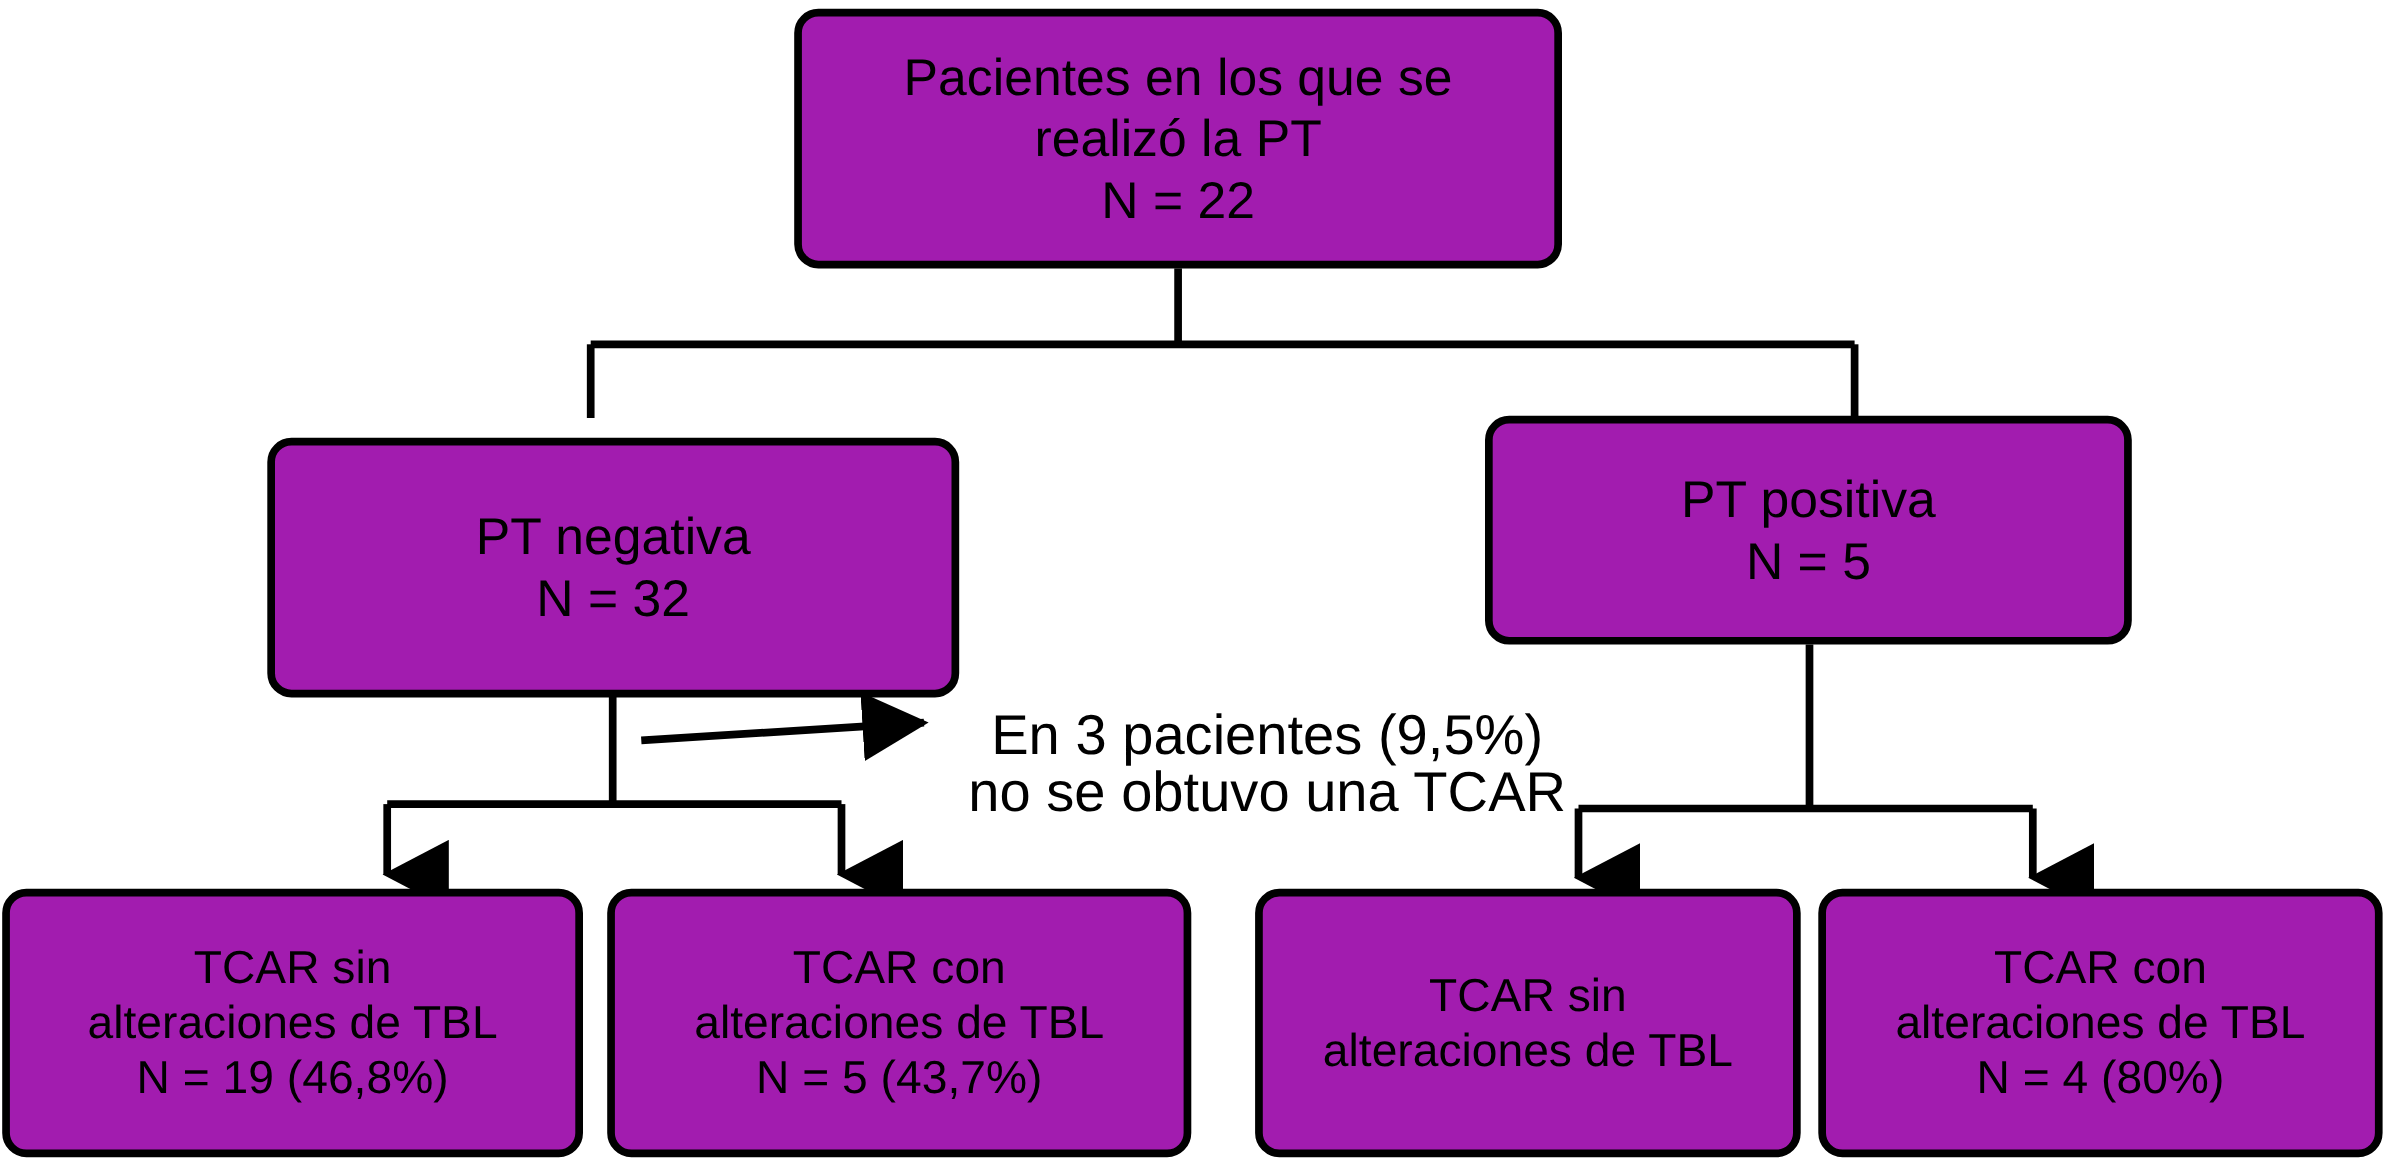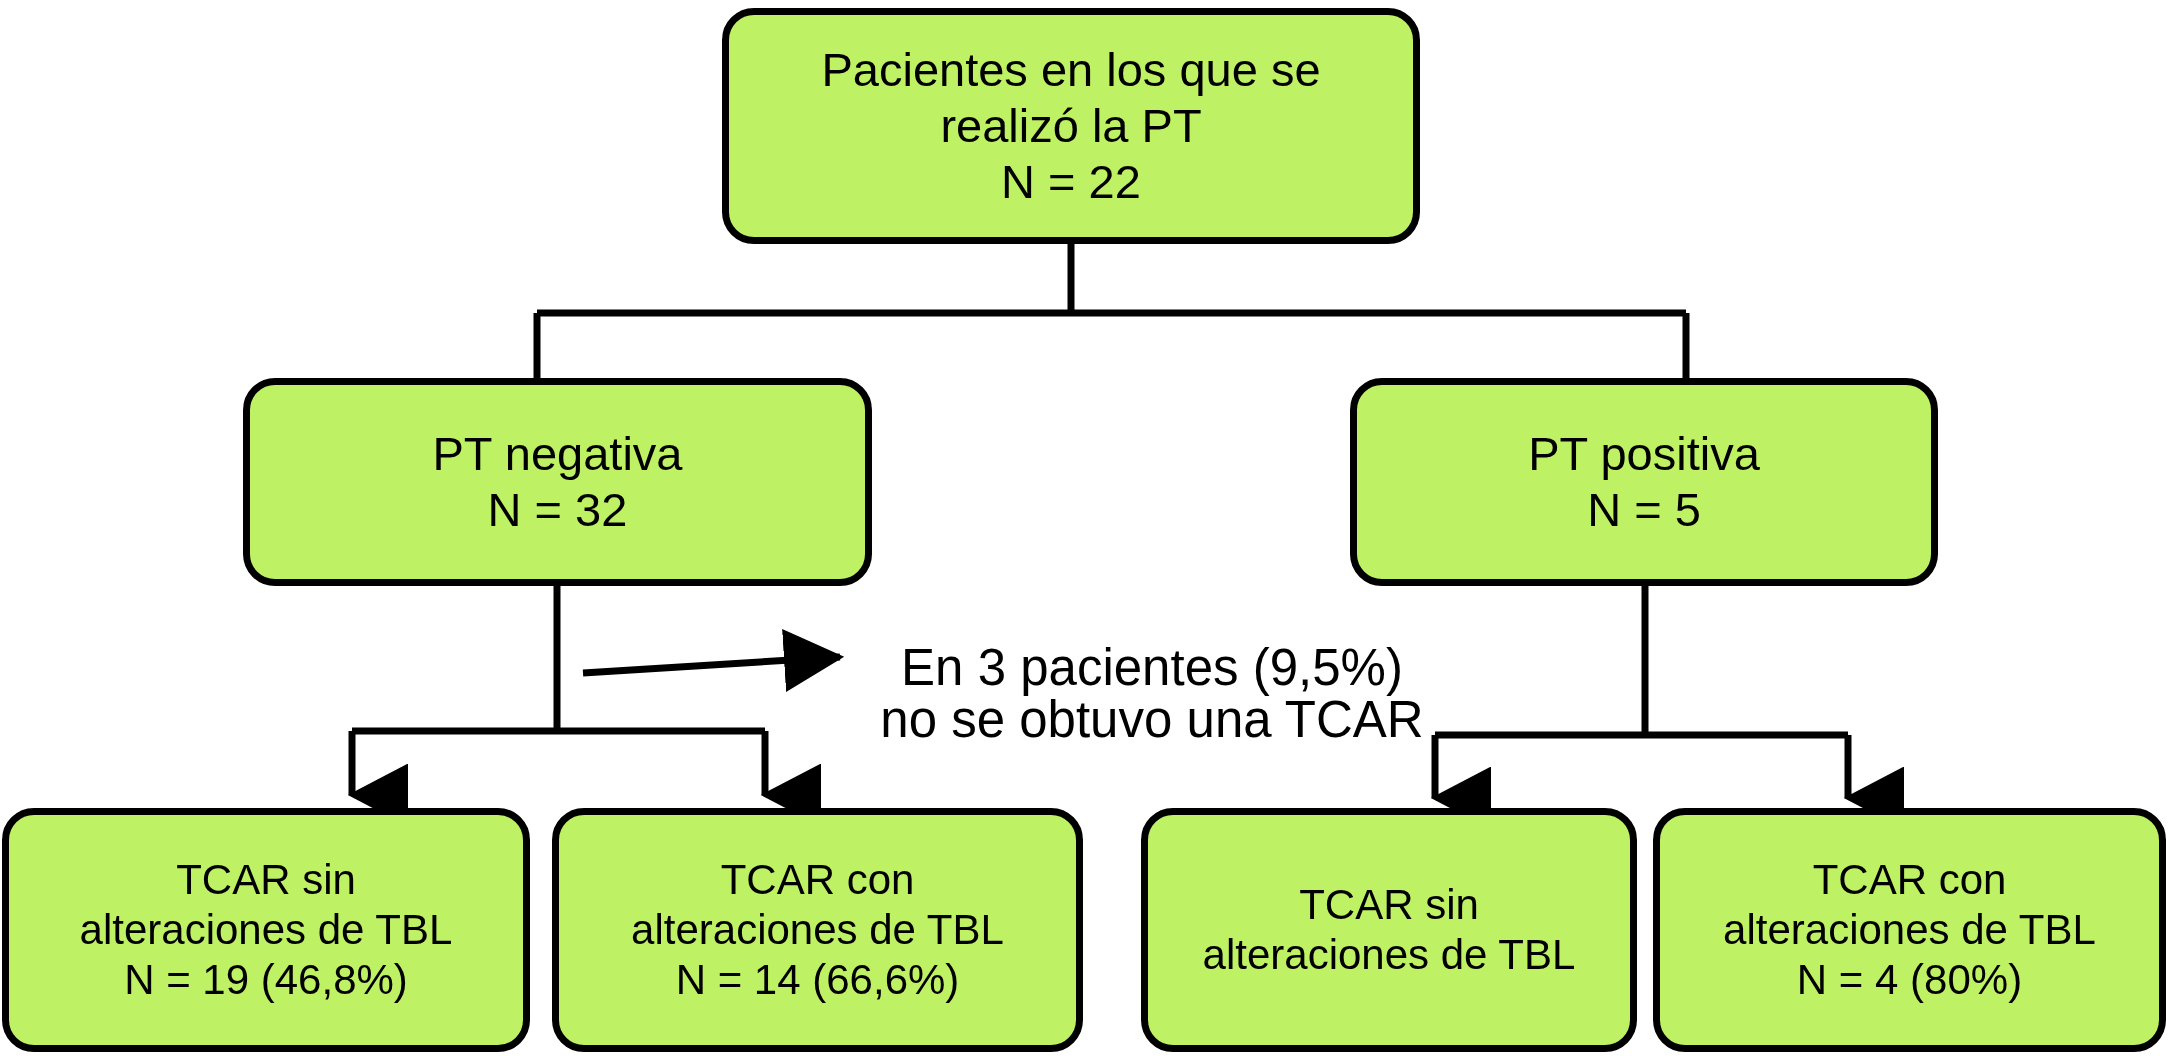--- a/index.html
+++ b/index.html
@@ -12,41 +12,41 @@
     width: 2174px;
     height: 1056px;
     background: #ffffff;
     font-family: "Liberation Sans", sans-serif;
     overflow: hidden;
   }
   .node {
     position: absolute;
     box-sizing: border-box;
     border: 7px solid #000000;
-    border-radius: 32px;
-    background: #bef264;
+    border-radius: 22px;
+    background: #a21caf;
     display: flex;
     flex-direction: column;
     align-items: center;
     justify-content: center;
     text-align: center;
     color: #000000;
     z-index: 3;
   }
   .node .line {
     display: block;
     white-space: pre;
   }
   
   #node-root {
     left: 722px;  top: 8px;   width: 698px; height: 236px;
     font-size: 47px; line-height: 56px;
   }
   #node-pt-neg {
-    left: 243px;  top: 378px; width: 629px; height: 208px;
+    left: 243px;  top: 398px; width: 629px; height: 236px;
     font-size: 47px; line-height: 56px;
   }
   #node-pt-pos {
     left: 1350px; top: 378px; width: 588px; height: 208px;
     font-size: 47px; line-height: 56px;
   }
   #node-neg-sin {
     left: 2px;    top: 808px; width: 528px; height: 244px;
     font-size: 42px; line-height: 50px;
   }
@@ -148,21 +148,21 @@
 
   <div class="node" id="node-neg-sin">
     <span class="line">TCAR sin</span>
     <span class="line">alteraciones de TBL</span>
     <span class="line">N = 19 (46,8%)</span>
   </div>
 
   <div class="node" id="node-neg-con">
     <span class="line">TCAR con</span>
     <span class="line">alteraciones de TBL</span>
-    <span class="line">N = 14 (66,6%)</span>
+    <span class="line">N = 5 (43,7%)</span>
   </div>
 
   <div class="node" id="node-pos-sin">
     <span class="line">TCAR sin</span>
     <span class="line">alteraciones de TBL</span>
   </div>
 
   <div class="node" id="node-pos-con">
     <span class="line">TCAR con</span>
     <span class="line">alteraciones de TBL</span>

